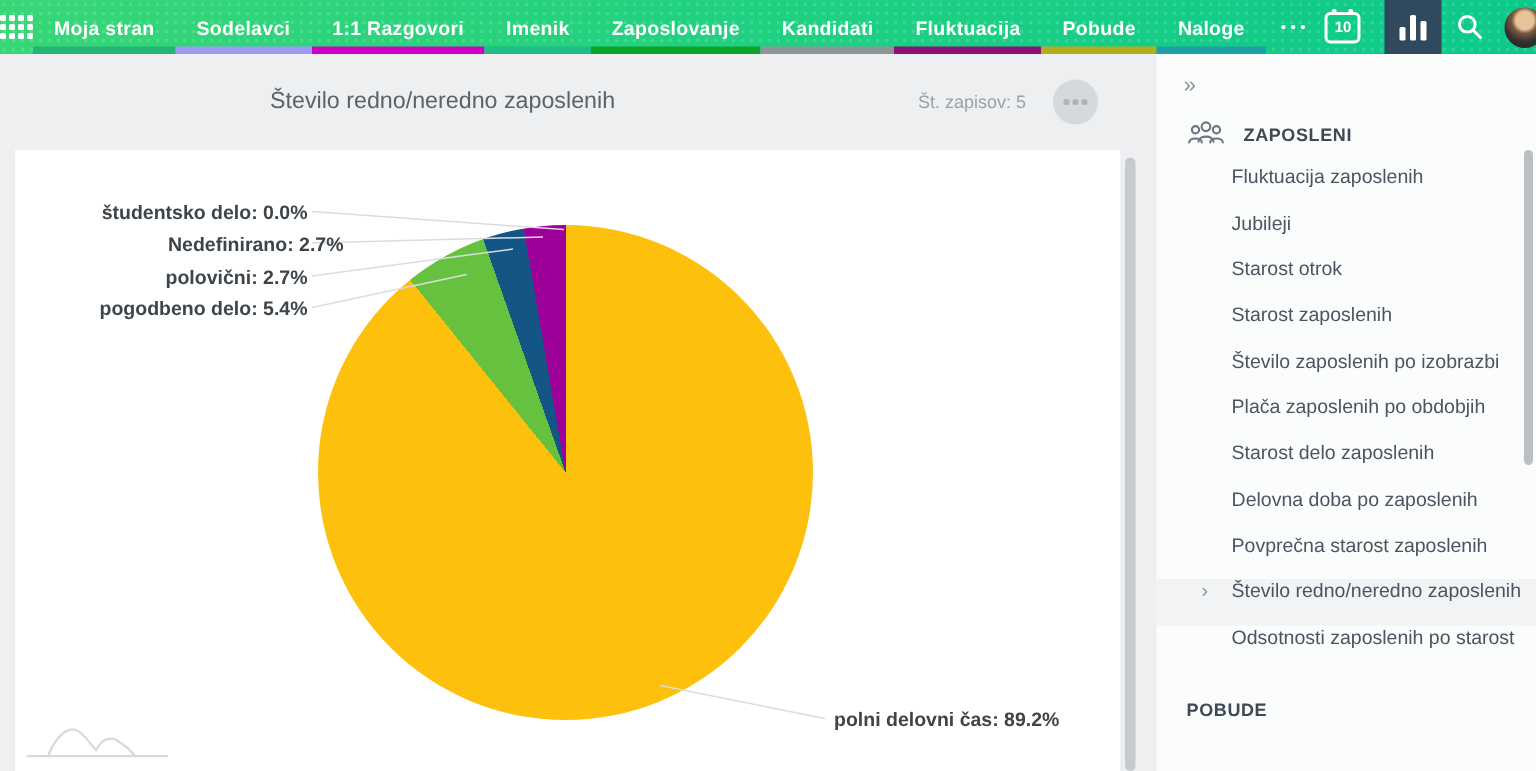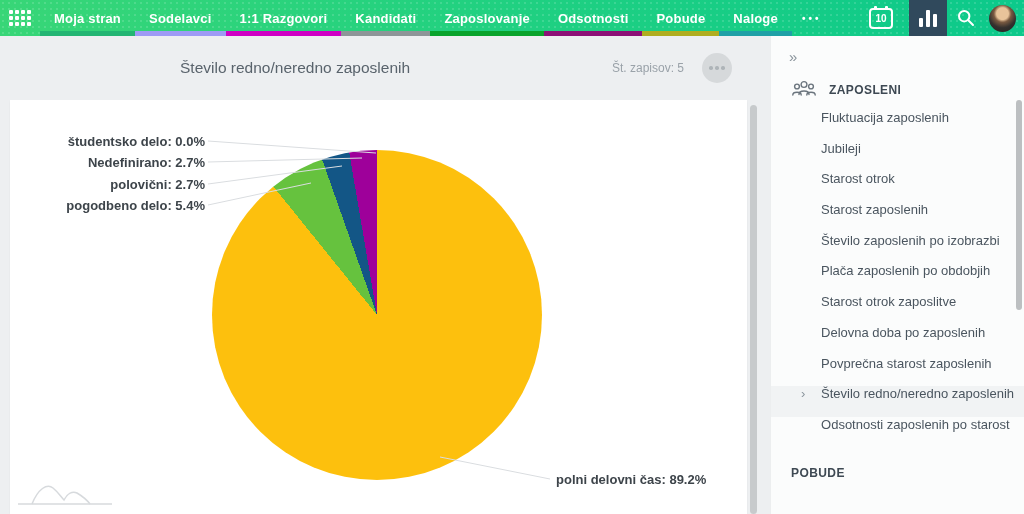--- a/index.html
+++ b/index.html
@@ -102,29 +102,33 @@
         </div>
         <div class="nav-item">
           <span>Sodelavci</span>
           <span class="ul" style="background: rgb(158, 154, 245);"></span>
         </div>
         <div class="nav-item">
           <span>1:1 Razgovori</span>
           <span class="ul" style="background: rgb(207, 0, 196);"></span>
         </div>
         <div class="nav-item">
+          <span>Imenik</span>
+          <span class="ul" style="background: rgb(32, 189, 134);"></span>
+        </div>
+        <div class="nav-item">
+          <span>Zaposlovanje</span>
+          <span class="ul" style="background: rgb(10, 163, 44);"></span>
+        </div>
+        <div class="nav-item">
           <span>Kandidati</span>
           <span class="ul" style="background: rgb(142, 149, 152);"></span>
         </div>
         <div class="nav-item">
-          <span>Zaposlovanje</span>
-          <span class="ul" style="background: rgb(10, 163, 44);"></span>
-        </div>
-        <div class="nav-item">
-          <span>Odsotnosti</span>
+          <span>Fluktuacija</span>
           <span class="ul" style="background: rgb(140, 16, 118);"></span>
         </div>
         <div class="nav-item">
           <span>Pobude</span>
           <span class="ul" style="background: rgb(176, 173, 31);"></span>
         </div>
         <div class="nav-item">
           <span>Naloge</span>
           <span class="ul" style="background: rgb(31, 160, 166);"></span>
         </div>
@@ -174,21 +178,21 @@
           <g stroke="#dadde0" stroke-width="1" fill="none">
             <line x1="198" y1="41" x2="366" y2="53"></line>
             <line x1="198" y1="62" x2="352" y2="58"></line>
             <line x1="198" y1="84" x2="332" y2="66"></line>
             <line x1="198" y1="105" x2="301" y2="83"></line>
             <line x1="430" y1="357" x2="540" y2="379"></line>
           </g>
         </svg>
         <div id="pie-labels">
             <div class="pie-label left" style="top: 34px;">študentsko delo: 0.0%</div>
-            <div class="pie-label left" style="top: 55px;">Nedefinirano: 2.7%</div>
+            <div class="pie-label left" style="top: 55px; margin-left: 24px;">Nedefinirano: 2.7%</div>
             <div class="pie-label left" style="top: 77px;">polovični: 2.7%</div>
             <div class="pie-label left" style="top: 98px;">pogodbeno delo: 5.4%</div>
             <div class="pie-label" style="left: 546px; top: 372px;">polni delovni čas: 89.2%</div>
           </div>
         <svg class="mountains" width="120" height="414">
           <g stroke="#d7dadd" stroke-width="1.5" fill="none">
             <path d="M8 404 L102 404"></path>
             <path d="M22 404 C28 389 37 383 43 388 C48 392 51 397 54 400 C57 394 62 391 67 393 C72 396 77 400 80 404"></path>
           </g>
         </svg>
@@ -226,21 +230,21 @@
             <div class="side-item">
               <span>Starost zaposlenih</span>
             </div>
             <div class="side-item">
               <span>Število zaposlenih po izobrazbi</span>
             </div>
             <div class="side-item">
               <span>Plača zaposlenih po obdobjih</span>
             </div>
             <div class="side-item">
-              <span>Starost otrok zaposlitve</span>
+              <span>Starost delo zaposlenih</span>
             </div>
             <div class="side-item">
               <span>Delovna doba po zaposlenih</span>
             </div>
             <div class="side-item">
               <span>Povprečna starost zaposlenih</span>
             </div>
             <div class="side-item sel">
               <span class="sel-chev">›</span>
               <span>Število redno/neredno zaposlenih</span>

